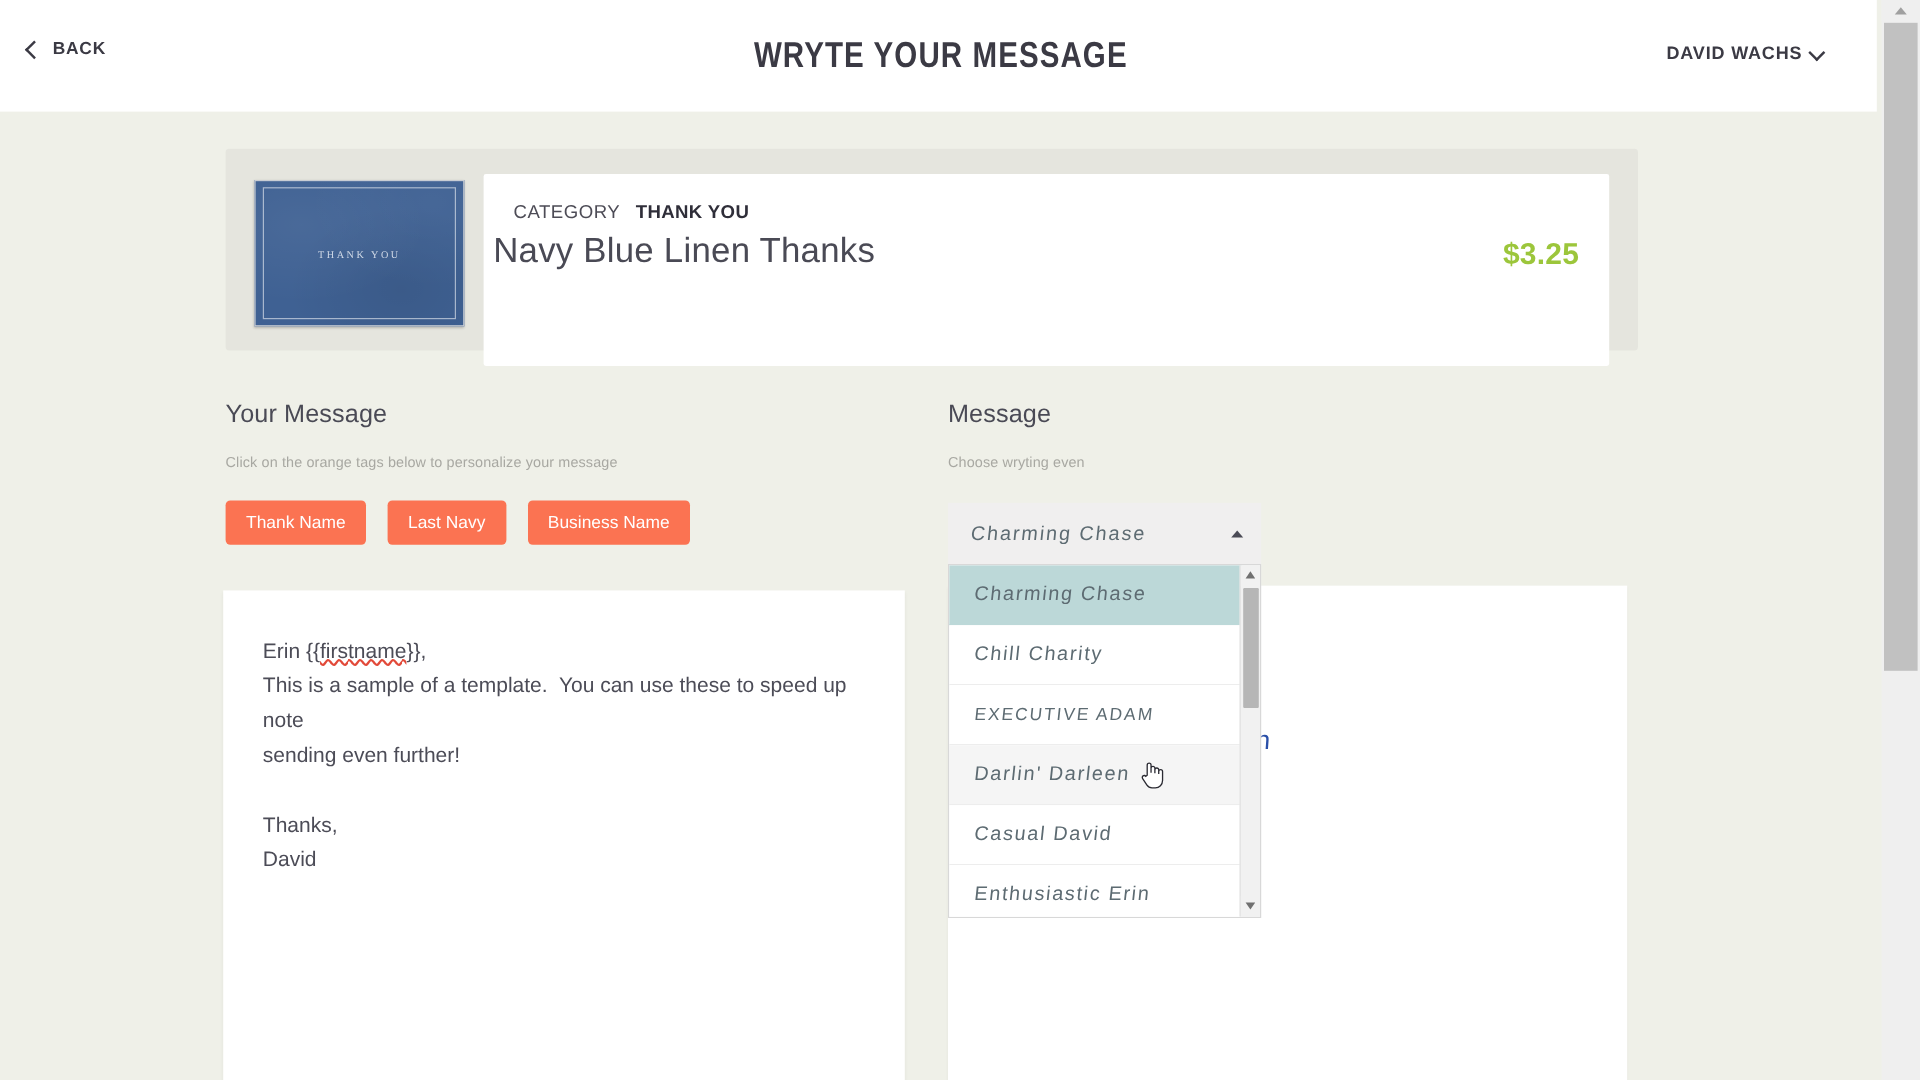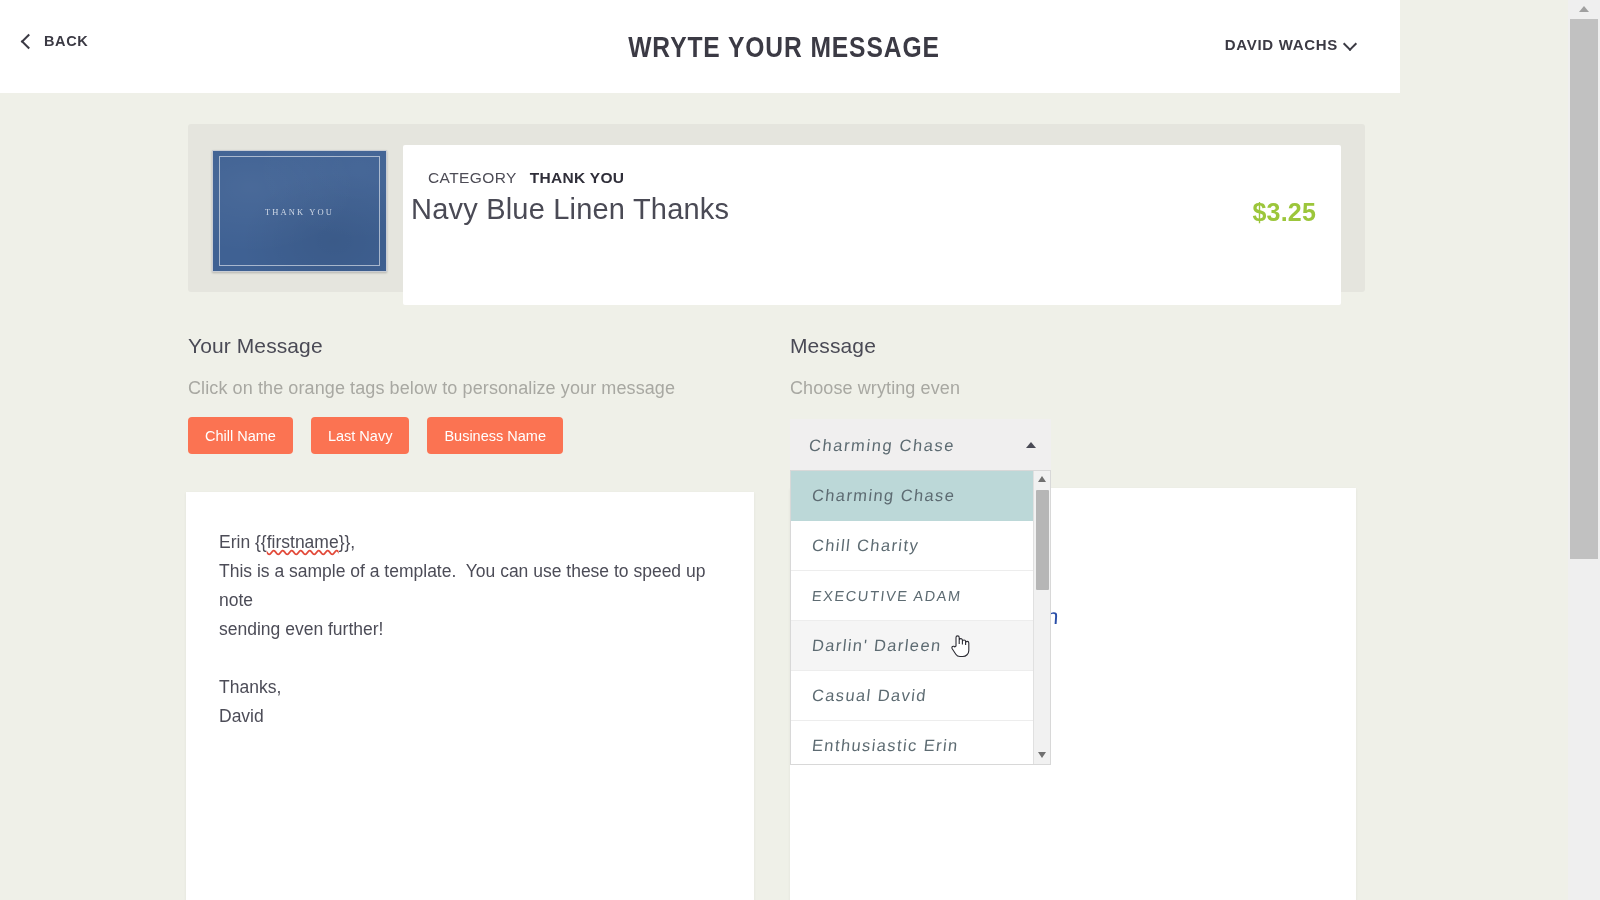--- a/index.html
+++ b/index.html
@@ -7,21 +7,21 @@
     width: 1600px; height: 900px;
     overflow: hidden;
     background: #eff0e8;
     font-family: "Liberation Sans", sans-serif;
   }
   #root { position: relative; width: 1600px; height: 900px; background: #eff0e8; }
 
   
   .header {
     position: absolute; left: 0; top: 0;
-    width: 1400px; height: 93px;
+    width: 1564px; height: 93px;
     background: #ffffff;
   }
   .back-btn {
     position: absolute; left: 20px; top: 33px;
     display: flex; align-items: center; gap: 11px;
     cursor: pointer;
   }
   .chev-left { width: 13px; height: 13px; position: relative; display:block; }
   .chev-left::before {
     content: ""; position: absolute; left: 3px; top: 1px;
@@ -123,21 +123,21 @@
   }
 
   
   .col-left { position: absolute; left: 188px; top: 334px; width: 566px; }
   .col-right { position: absolute; left: 790px; top: 334px; width: 566px; }
   .col-head {
     font-size: 21px; color: #4a4a55; font-weight: 300; letter-spacing: 0.1px;
   }
   .col-sub {
     margin-top: 20px;
-    font-size: 18px; color: #a8a8a2; font-weight: 300; letter-spacing: 0.1px;
+    font-size: 12px; color: #a8a8a2; font-weight: 300; letter-spacing: 0.1px;
   }
 
   
   .tags { position: absolute; left: 188px; top: 417px; display: flex; gap: 18px; }
   .tag {
     height: 37px; padding: 0 17px;
     background: #fb7352; color: #ffffff;
     border: none; border-radius: 4px;
     font-family: "Liberation Sans", sans-serif;
     font-size: 14.5px; font-weight: 300;
@@ -297,21 +297,21 @@
       <div class="product-price">$3.25</div>
     </div>
   </div>
 
   <div class="col-left">
     <div class="col-head">Your Message</div>
     <div class="col-sub">Click on the orange tags below to personalize your message</div>
   </div>
 
   <div class="tags">
-    <button class="tag">Chill Name</button>
+    <button class="tag">Thank Name</button>
     <button class="tag">Last Navy</button>
     <button class="tag">Business Name</button>
   </div>
 
   <div class="msg-box">
     <div class="msg-text"><span>Erin {{</span><span class="squiggle">firstname</span><span>}},</span>
 <span>This is a sample of a template.  You can use these to speed up note
 sending even further!
 
 Thanks,

